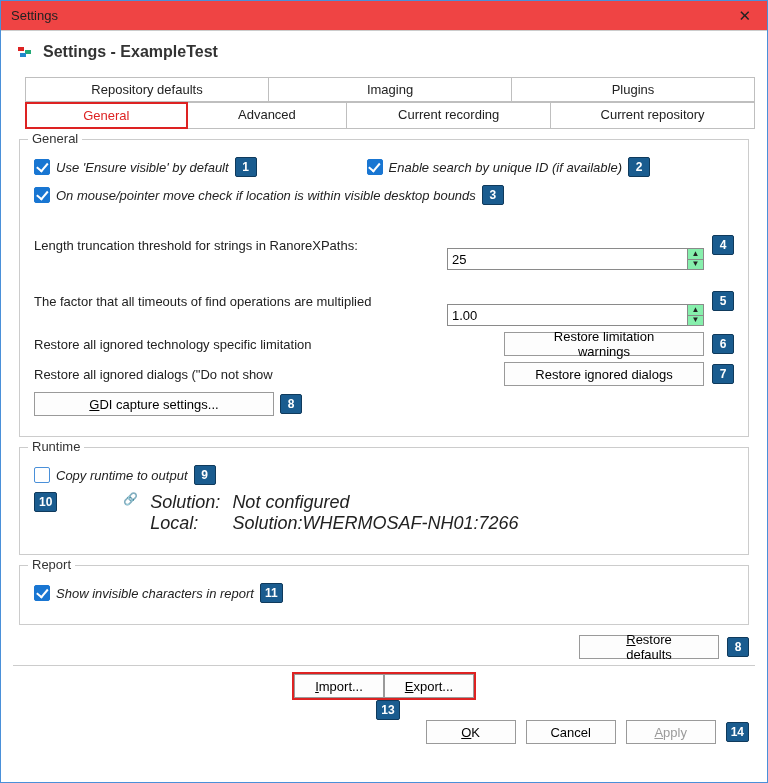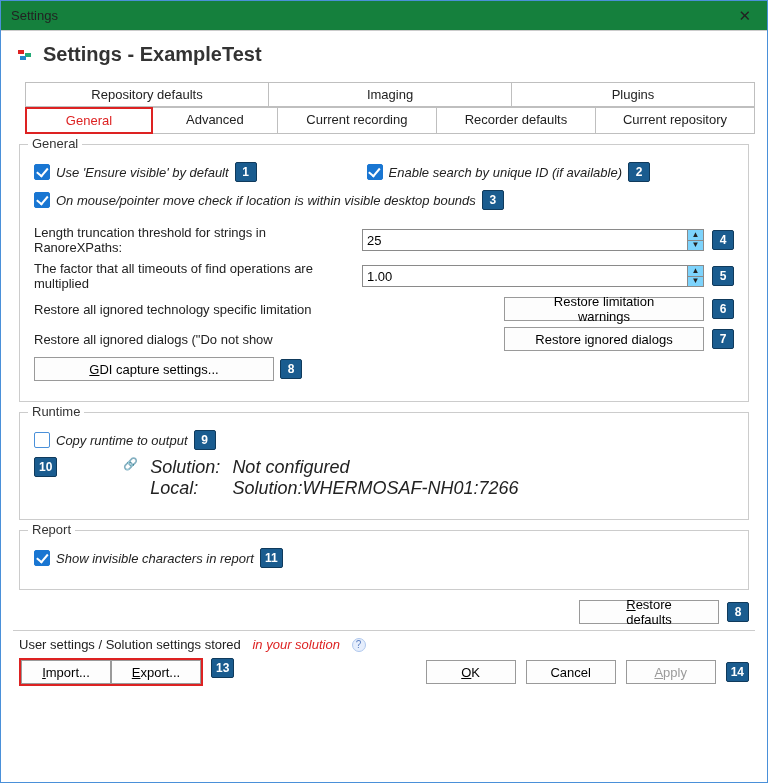--- a/index.html
+++ b/index.html
@@ -11,42 +11,42 @@
     width: 768px;
     height: 783px;
     background: #fff;
     border: 1px solid #4a90d9;
     overflow: hidden;
     position: relative;
   }
   
   .titlebar {
     height: 30px;
-    background: #15803d;
+    background: #ef4444;
     display: flex;
     align-items: center;
     justify-content: space-between;
     padding: 0 10px;
     border-bottom: 1px solid #ccc;
   }
   .titlebar .title { font-size: 13px; }
   .titlebar .close { font-size: 15px; cursor: pointer; padding: 2px 6px; }
   
   .header-area {
     padding: 12px 16px 8px 16px;
     display: flex;
     align-items: center;
     gap: 10px;
   }
   .app-icon {
     width: 16px; height: 16px;
     display:inline-block;
   }
   .header-title {
-    font-size: 20px;
+    font-size: 16px;
     font-weight: 600;
     color: #333;
   }
   .hr { border: none; border-top: 1px solid #ccc; margin: 0 12px; }
   
   .tabs-wrap { padding: 8px 12px 0 12px; }
   .tab-row {
     display: flex;
     width: 100%;
   }
@@ -108,22 +108,23 @@
     width: 5px; height: 9px;
     border: solid #fff;
     border-width: 0 2px 2px 0;
     transform: rotate(40deg) translate(-1px,-1px);
   }
   .label-italic { font-style: italic; }
   
   .num-field {
     display:flex; align-items:stretch;
     border:1px solid #8a8a8a;
-    height:22px; width:342px;
-    background:#7dd3fc;
+    height:22px; width:257px;
+    background:#86efac;
+    margin-top:28px;
   }
   .num-field input {
     flex:1; border:none; outline:none; padding:0 4px; font:inherit;
   }
   .spin {
     width:16px; display:flex; flex-direction:column;
     border-left:1px solid #8a8a8a;
   }
   .spin div {
     flex:1; display:flex; align-items:center; justify-content:center;
@@ -172,21 +173,21 @@
   .bottom-area { padding: 6px 18px 12px 18px; }
   .storage-line { font-size:13px; margin-bottom:6px; display:flex; align-items:center; gap:4px;}
   .storage-line .red { color:#d22; font-style:italic; }
   .help-dot {
     width:14px;height:14px;border-radius:50%;
     background:#e6eefc;border:1px solid #b0c8ee;
     display:inline-flex;align-items:center;justify-content:center;
     font-size:10px;color:#5a7fc2;
   }
   .bottom-buttons {
-    display:flex; 
+    display:flex; align-items:center;flex-direction:column;
   }
   .import-export {
     display:flex; border:2px solid #d22;
   }
   .import-export .btn { border:1px solid #9a9a9a; width:90px; }
   .import-export .btn + .btn { border-left:1px solid #9a9a9a; }
   .dialog-buttons { margin-left:auto; display:flex; gap:10px; align-items:center; }
   .link-icon { color:#a56ad4; font-size:12px; margin-right:4px; }
   .two-col { display:flex; gap:40px; align-items:center; }
 </style>
@@ -212,21 +213,20 @@
 <div class="tabs-wrap">
   <div class="tab-row">
     <div class="tab">Repository defaults</div>
     <div class="tab">Imaging</div>
     <div class="tab">Plugins</div>
   </div>
   <div class="tab-row">
     <div class="tab selected" style="flex:0.85">General</div>
     <div class="tab" style="flex:0.85">Advanced</div>
     <div class="tab" style="flex:1.1">Current recording</div>
-    <div class="tab" style="flex:1.1">Recorder defaults</div>
     <div class="tab" style="flex:1.1">Current repository</div>
   </div>
 </div>
 
 <div class="panel">
   <div class="legend">General</div>
 
   <div class="row two-col">
     <div style="display:flex;align-items:center;gap:6px;">
       <span class="checkbox checked"></span>
@@ -333,27 +333,20 @@
 <div style="display:flex;justify-content:flex-end;align-items:center;gap:8px;padding:0 18px 6px 18px;">
   <button class="btn" style="width:140px">
       <span class="underline-first">Restore defaults</span>
     </button>
   <span class="badge">8</span>
 </div>
 
 <hr class="hr">
 
 <div class="bottom-area">
-  <div class="storage-line">
-    <span>User settings / Solution settings stored</span>
-    <span>&nbsp;</span>
-    <span class="red">in your solution</span>
-    <span>&nbsp;</span>
-    <span class="help-dot">?</span>
-  </div>
   <div class="bottom-buttons">
     <div class="import-export">
       <button class="btn">
           <span class="underline-first">Import...</span>
         </button>
       <button class="btn">
           <span class="underline-first">Export...</span>
         </button>
     </div>
     <span class="badge" style="margin-left:8px">13</span>

